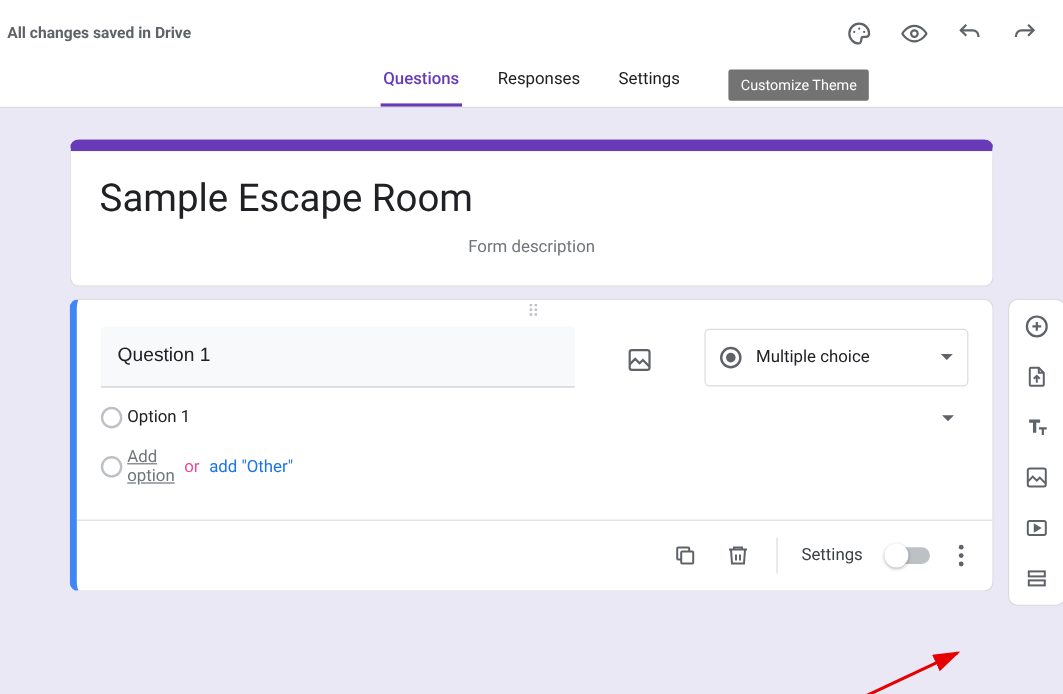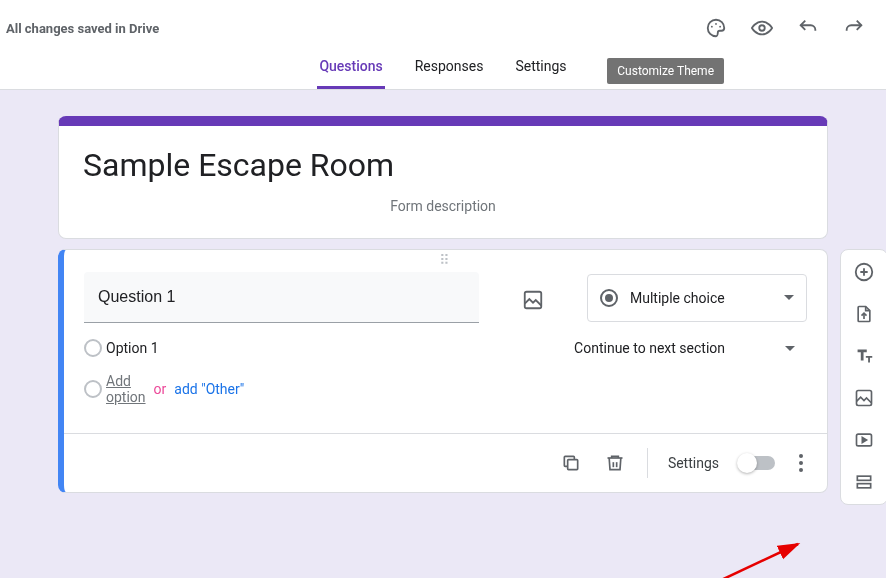--- a/index.html
+++ b/index.html
@@ -381,21 +381,20 @@
             <div class="radio-dot"></div>
             <div class="label">Multiple choice</div>
             <div class="caret-down"></div>
           </div>
         </div>
 
         <div class="option-row">
           <div class="radio-outline"></div>
           <div class="option-text">Option 1</div>
           <div class="section-dropdown">
-            <span class="label">Continue to next section</span>
             <div class="caret-down"></div>
           </div>
         </div>
 
         <div class="option-row">
           <div class="radio-outline"></div>
           <span class="option-text placeholder" style="flex:0;">Add option</span>
           <span class="or-sep">or</span>
           <span class="add-other">add "Other"</span>
         </div>

